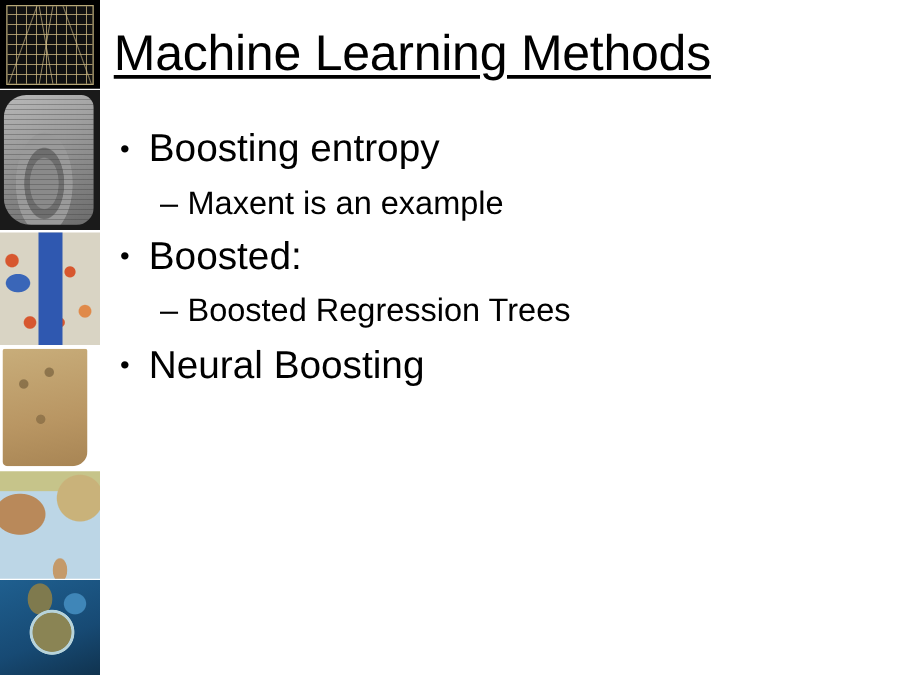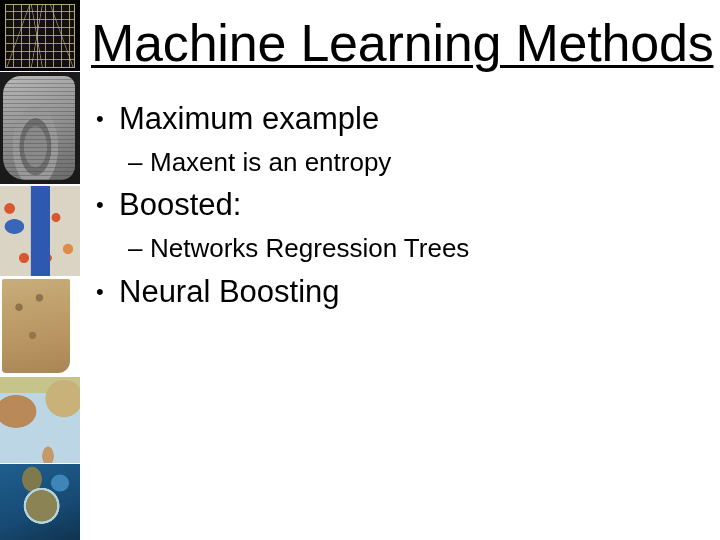--- a/index.html
+++ b/index.html
@@ -76,21 +76,21 @@
     .t-globe { top:464px; height:76px;
       background:
         radial-gradient(ellipse at 52% 55%, #8a8454 0 26%, #b7d3da 27% 30%, transparent 31%),
         radial-gradient(ellipse at 40% 20%, #7f7a4e 0 14%, transparent 15%),
         radial-gradient(ellipse at 75% 25%, #3f86b8 0 10%, transparent 11%),
         linear-gradient(160deg, #1f5f8f, #174a74 60%, #10334f);
     }
 
     .title {
       position:absolute; left:91px; top:18px; margin:0;
-      font-size:52px; font-weight:normal; line-height:50px; letter-spacing:-0.2px;
+      font-size:40px; font-weight:normal; line-height:50px; letter-spacing:-0.2px;
       text-decoration:underline; text-decoration-thickness:3px; text-underline-offset:4px;
       white-space:nowrap;
     }
 
     .bullets { position:absolute; left:0; top:0; width:720px; }
     .item { position:absolute; white-space:nowrap; }
     .lvl1 { font-size:31px; line-height:36px; }
     .lvl2 { font-size:26px; line-height:30px; }
     .lvl1 .mark { position:absolute; left:-23px; top:0; font-size:22px; line-height:36px; }
     .lvl2 .mark { position:absolute; left:-22px; top:0; }
@@ -111,31 +111,31 @@
     </div>
   <div class="thumb t-greece"></div>
   <div class="thumb t-globe"></div>
 </div>
 
 <h1 class="title">Machine Learning Methods</h1>
 
 <div class="bullets">
   <div class="item lvl1" style="left:119px; top:101px;">
     <span class="mark">•</span>
-    <span>Maximum example</span>
+    <span>Boosting entropy</span>
   </div>
   <div class="item lvl2" style="left:150px; top:147px;">
     <span class="mark">–</span>
-    <span>Maxent is an entropy</span>
+    <span>Maxent is an example</span>
   </div>
   <div class="item lvl1" style="left:119px; top:187px;">
     <span class="mark">•</span>
     <span>Boosted:</span>
   </div>
   <div class="item lvl2" style="left:150px; top:233px;">
     <span class="mark">–</span>
-    <span>Networks Regression Trees</span>
+    <span>Boosted Regression Trees</span>
   </div>
   <div class="item lvl1" style="left:119px; top:274px;">
     <span class="mark">•</span>
     <span>Neural Boosting</span>
   </div>
 </div>
 
 </body></html>

